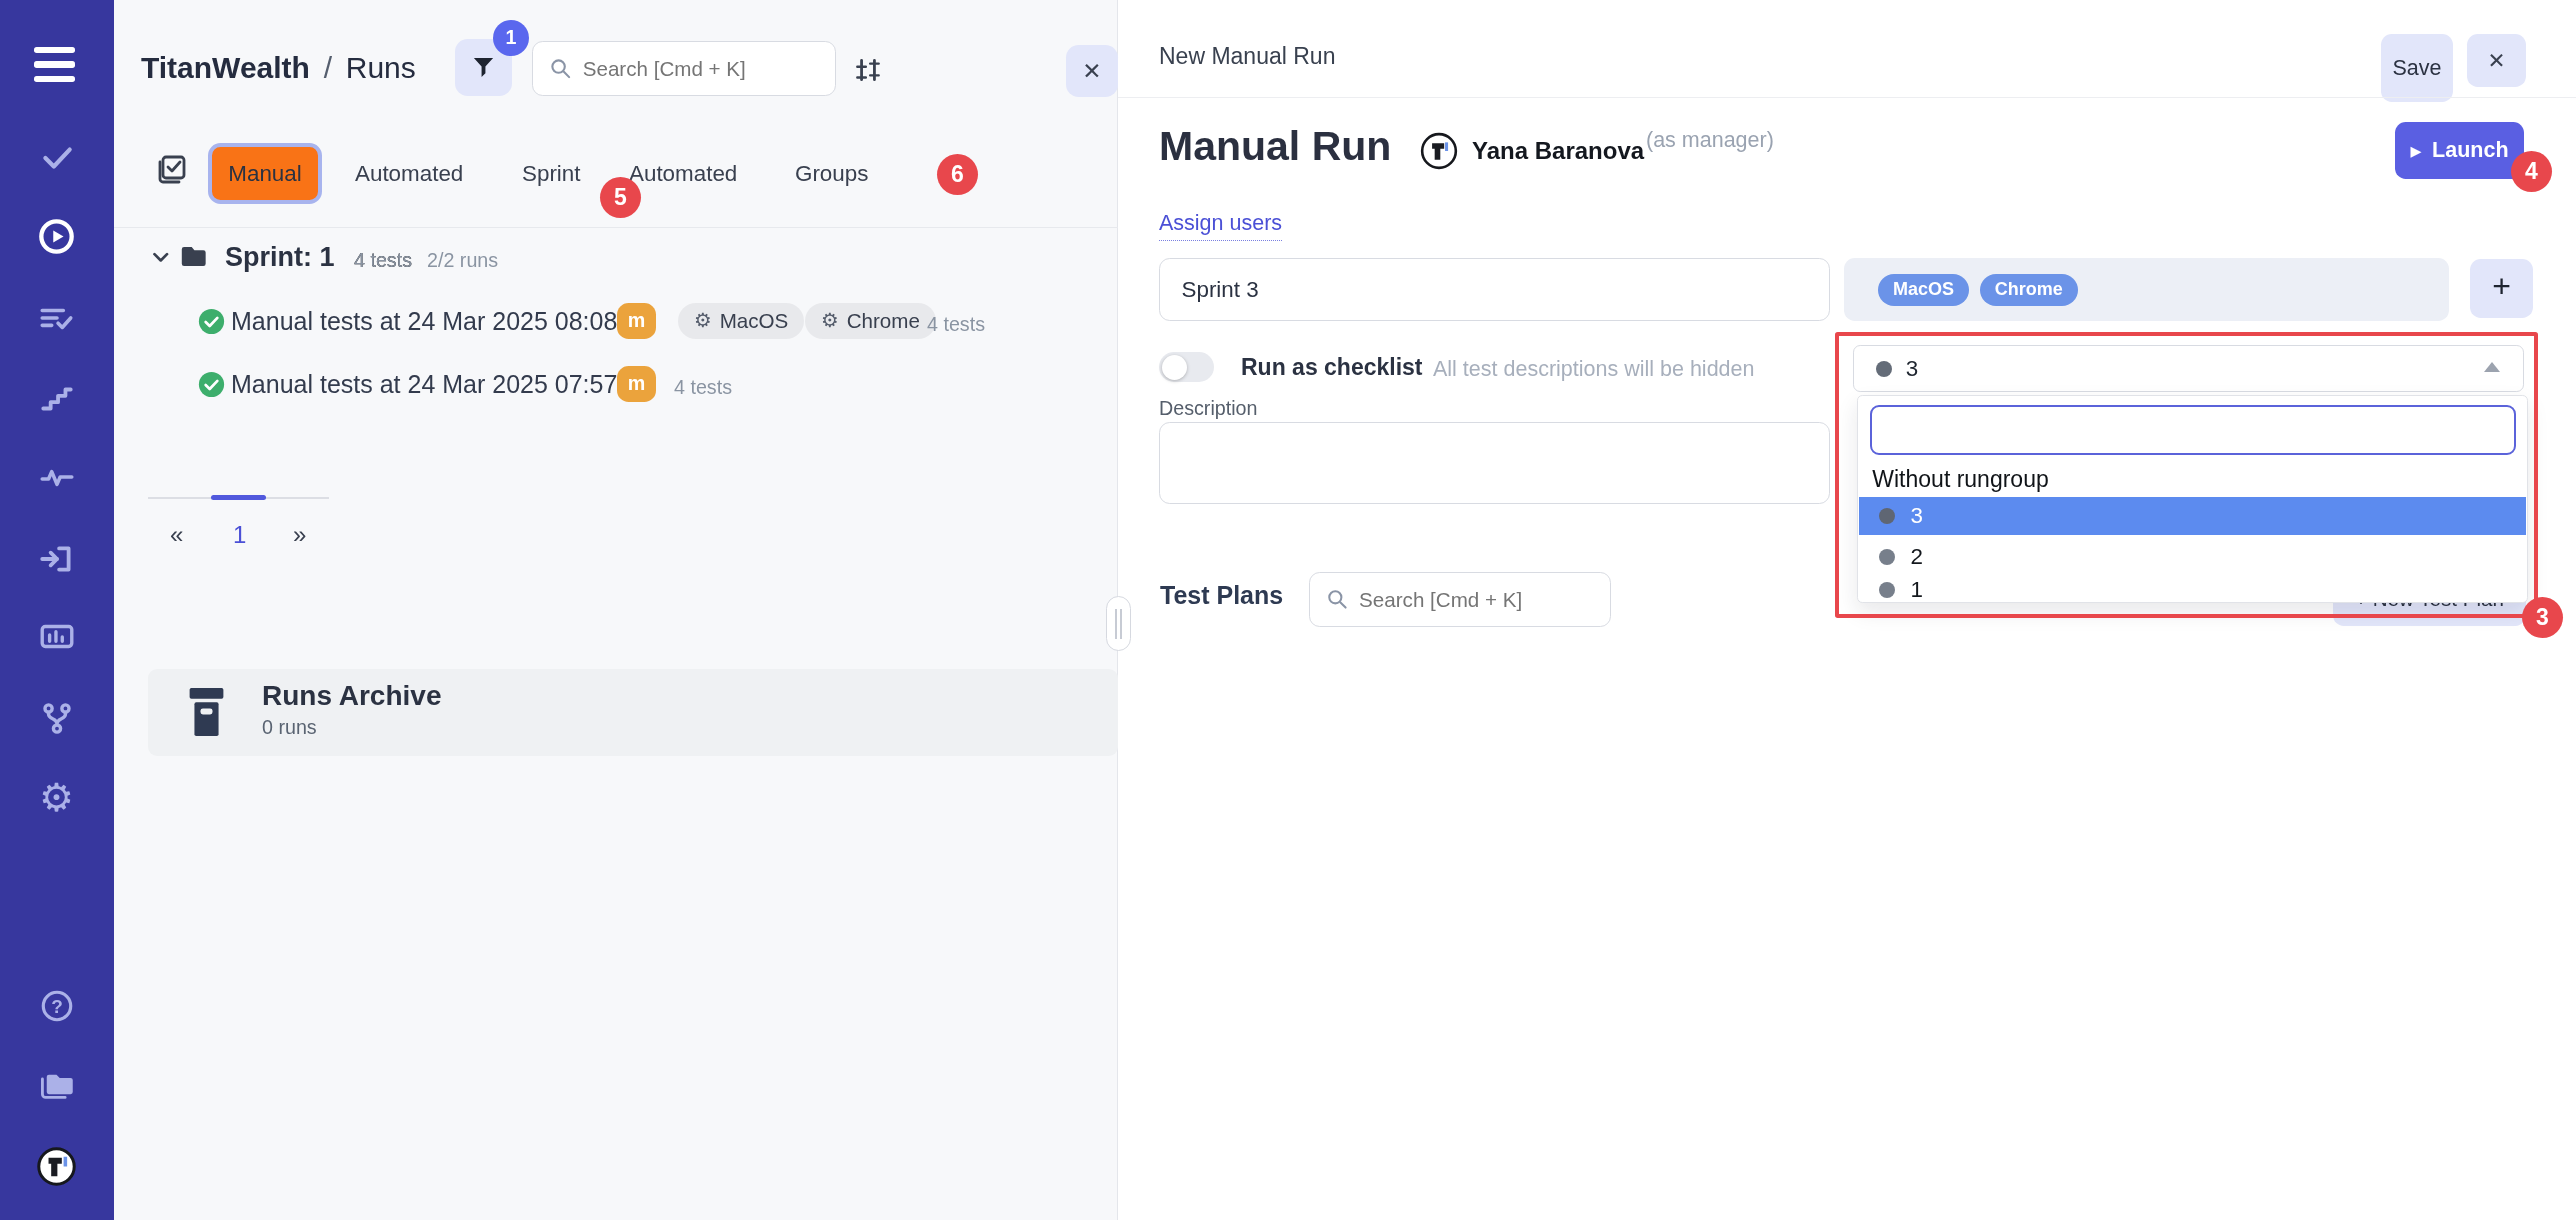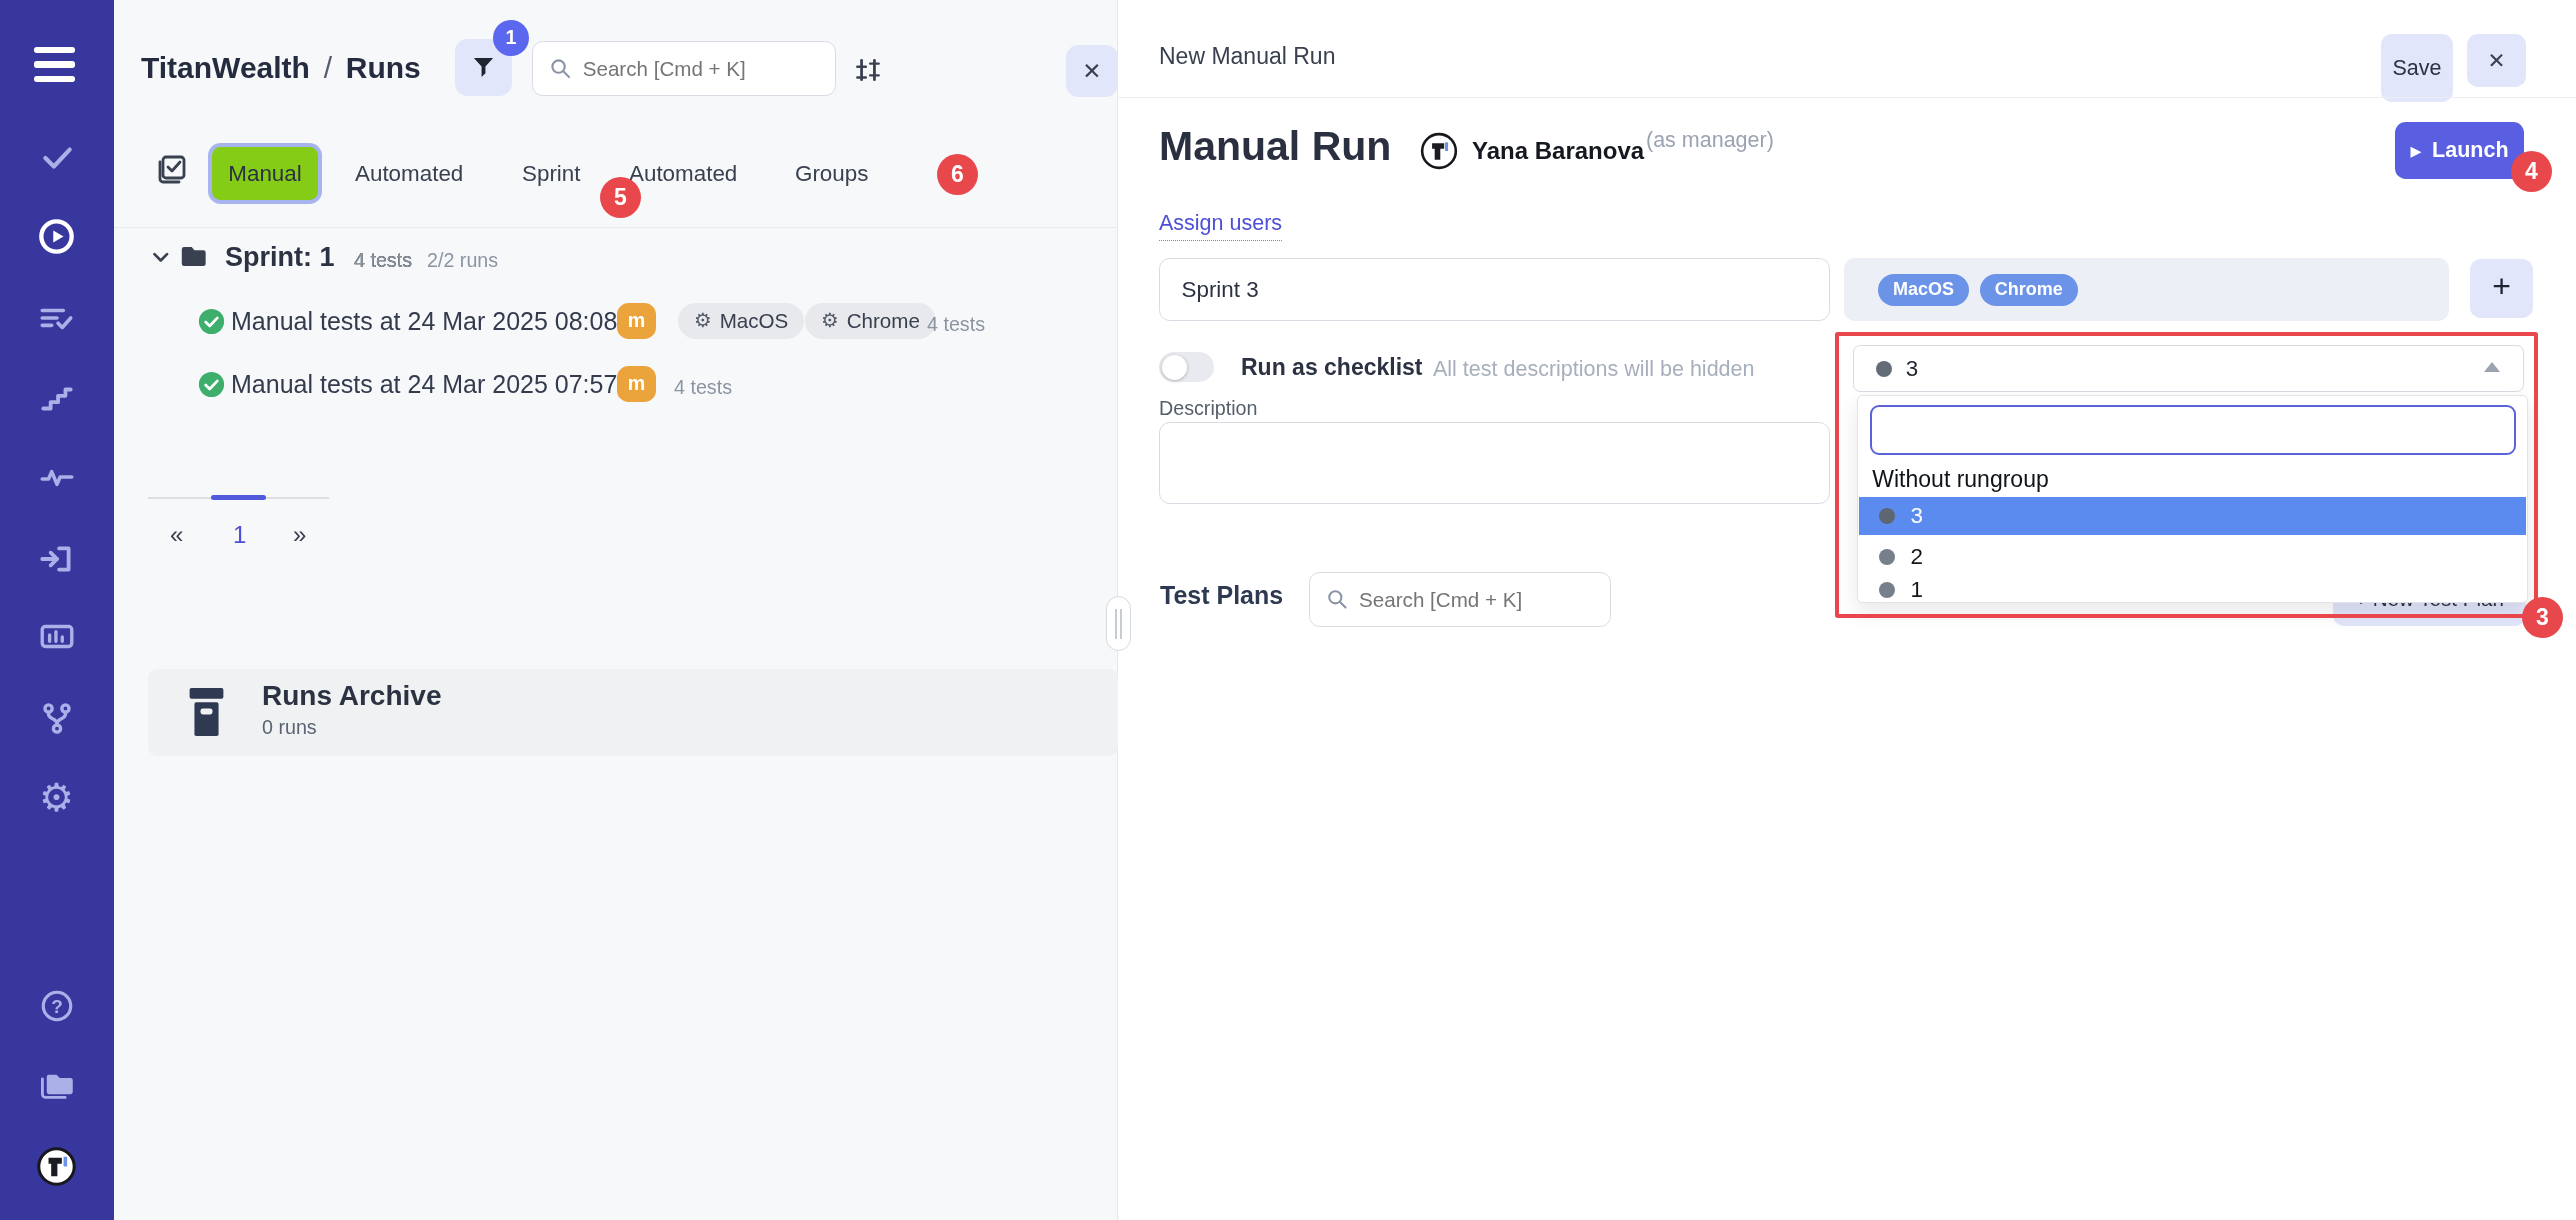--- a/index.html
+++ b/index.html
@@ -110,21 +110,21 @@
     <svg width="39" height="39" viewBox="0 0 44 44">
         <circle cx="22" cy="22" r="20" fill="#fff" stroke="#16181D" stroke-width="3.4"></circle>
         <path d="M13 12h15v7h-5v14h-7V19h-3z" fill="#1A1C22"></path>
         <rect x="30" y="11" width="4" height="11" fill="#6B93E8"></rect>
       </svg>
   </div>
 
   <div class="abs" style="left:141px; top:49px; height:38px; font-size:30px; line-height:38px; color:#252C3F;">
     <span style="font-weight:700;">TitanWealth</span>
     <span style="font-weight:400; color:#555E6E; padding:0 5.4px;">/</span>
-    <span style="font-weight:700;text-align:center;">Runs</span>
+    <span style="font-weight:400;text-align:center;">Runs</span>
   </div>
 
   <div class="abs lav-btn" style="left:455px; top:39px; width:57px; height:57px; border-radius:12.5px;">
     <svg width="25" height="25" viewBox="0 0 26 26">
         <path d="M3 3h20l-8 9v7l-4 4V12z" fill="#1E2430"></path>
       </svg>
   </div>
   <div class="abs" style="left:493px; top:19.7px; width:36px; height:36px; border-radius:50%; background:#5A67EE; color:#fff; font-size:19.7px; font-weight:700; display:flex; align-items:center; justify-content:center; z-index:6;">1</div>
 
   <div class="abs input" style="left:532px; top:41px; width:304px; height:55px; display:flex; align-items:center; padding-left:16px; gap:10.7px;">
@@ -147,21 +147,21 @@
   </div>
 
   <div class="abs icon-btn" style="left:150px; top:147px; width:43px; height:43px; cursor:pointer;">
     <svg width="36" height="36" viewBox="0 0 36 36" fill="none" stroke="#39404F" stroke-width="2.8" stroke-linecap="round" stroke-linejoin="round">
         <rect x="9" y="6" width="21" height="21" rx="3"></rect>
         <path d="M14 16l4 4 8-9"></path>
         <path d="M6 11v17a3 3 0 0 0 3 3h16"></path>
       </svg>
   </div>
 
-  <div class="abs" style="left:208px; top:143px; width:114px; height:61px; background:#84cc16; border:4.5px solid #A8B4EE; border-radius:12.5px; display:flex; align-items:center; justify-content:center; font-size:22.4px; color:#2B3242; cursor:pointer;">
+  <div class="abs" style="left:208px; top:143px; width:114px; height:61px; background:#f97316; border:4.5px solid #A8B4EE; border-radius:12.5px; display:flex; align-items:center; justify-content:center; font-size:22.4px; color:#2B3242; cursor:pointer;">
     <span>Manual</span>
   </div>
   <div class="abs" style="left:355px; top:161px; font-size:22.4px; color:#39404F; cursor:pointer;">Automated</div>
   <div class="abs" style="left:522px; top:161px; font-size:22.4px; color:#39404F; cursor:pointer;">Sprint</div>
   <div class="abs" style="left:629px; top:161px; font-size:22.4px; color:#39404F; cursor:pointer;">Automated</div>
   <div class="abs" style="left:795px; top:161px; font-size:22.4px; color:#39404F; cursor:pointer;">Groups</div>
   <div class="abs" style="left:114px; top:227px; width:1004px; height:0.9px; background:#E7E9ED;"></div>
 
   <div class="abs" style="left:143px; top:236px; width:912px; height:41px; cursor:pointer;">
     <svg class="abs" style="left:7.2px; top:10.7px;" width="21.5" height="21.5" viewBox="0 0 24 24" fill="none" stroke="#39404F" stroke-width="3" stroke-linecap="round" stroke-linejoin="round">

